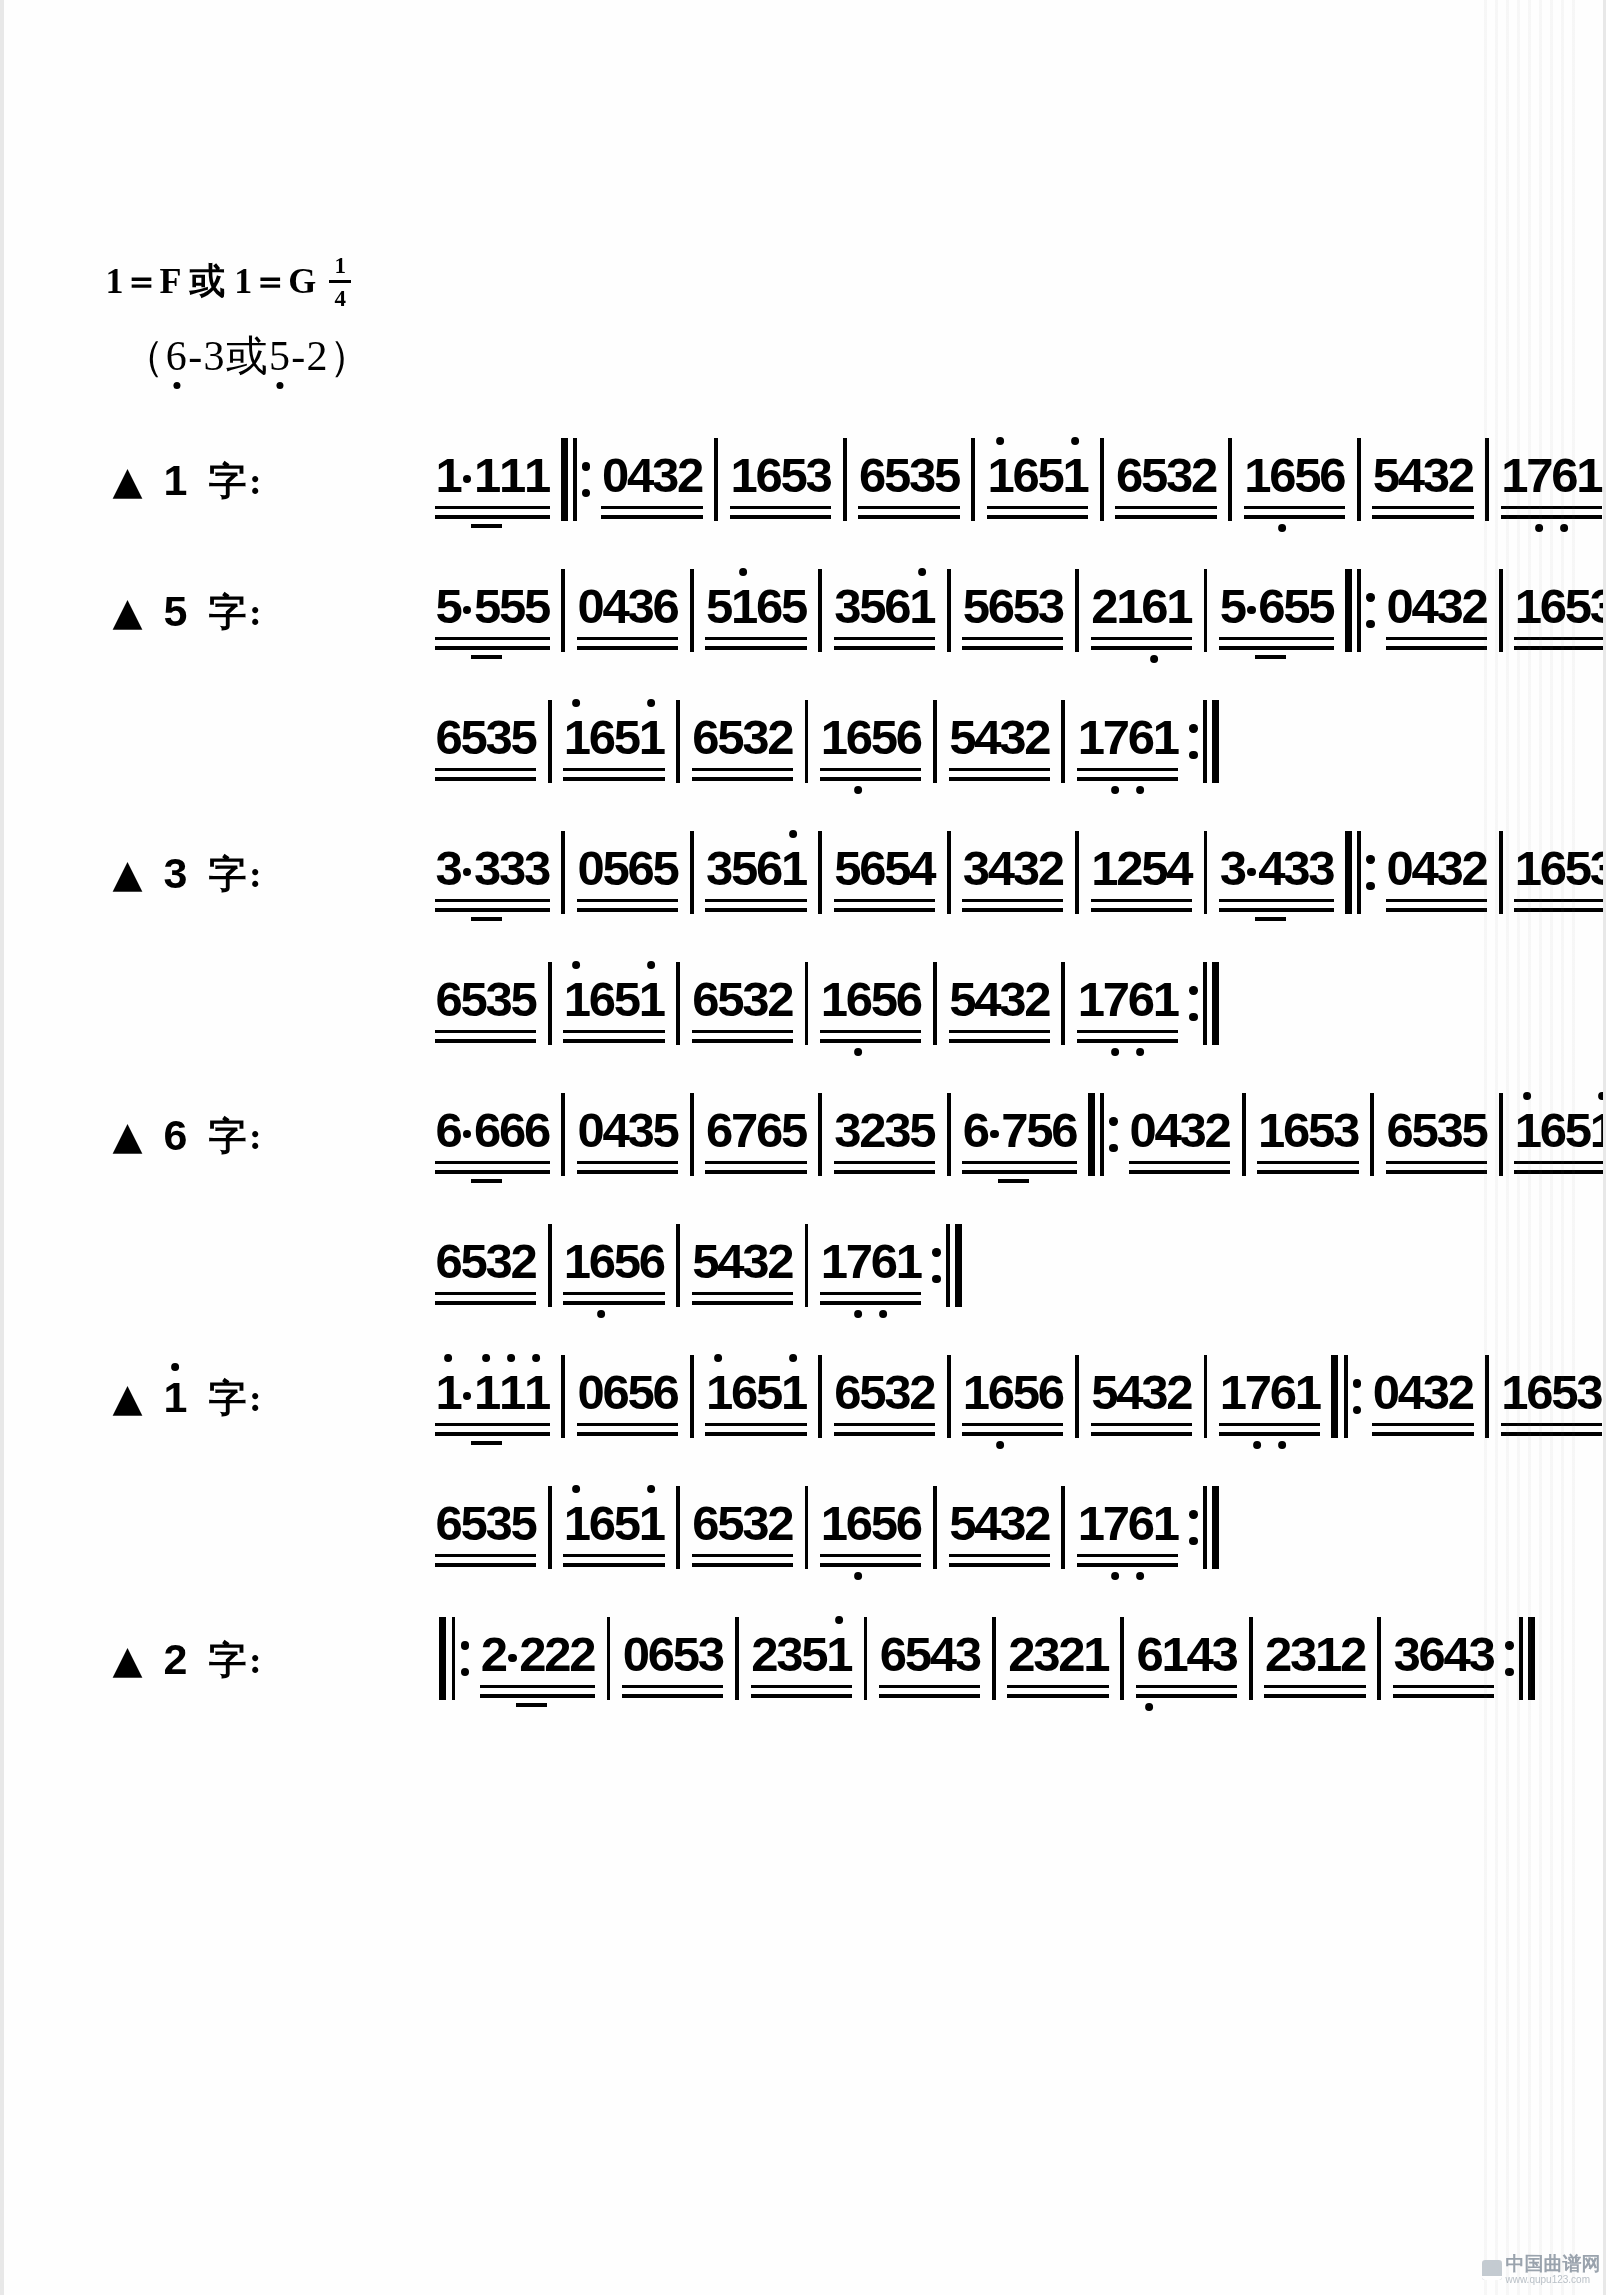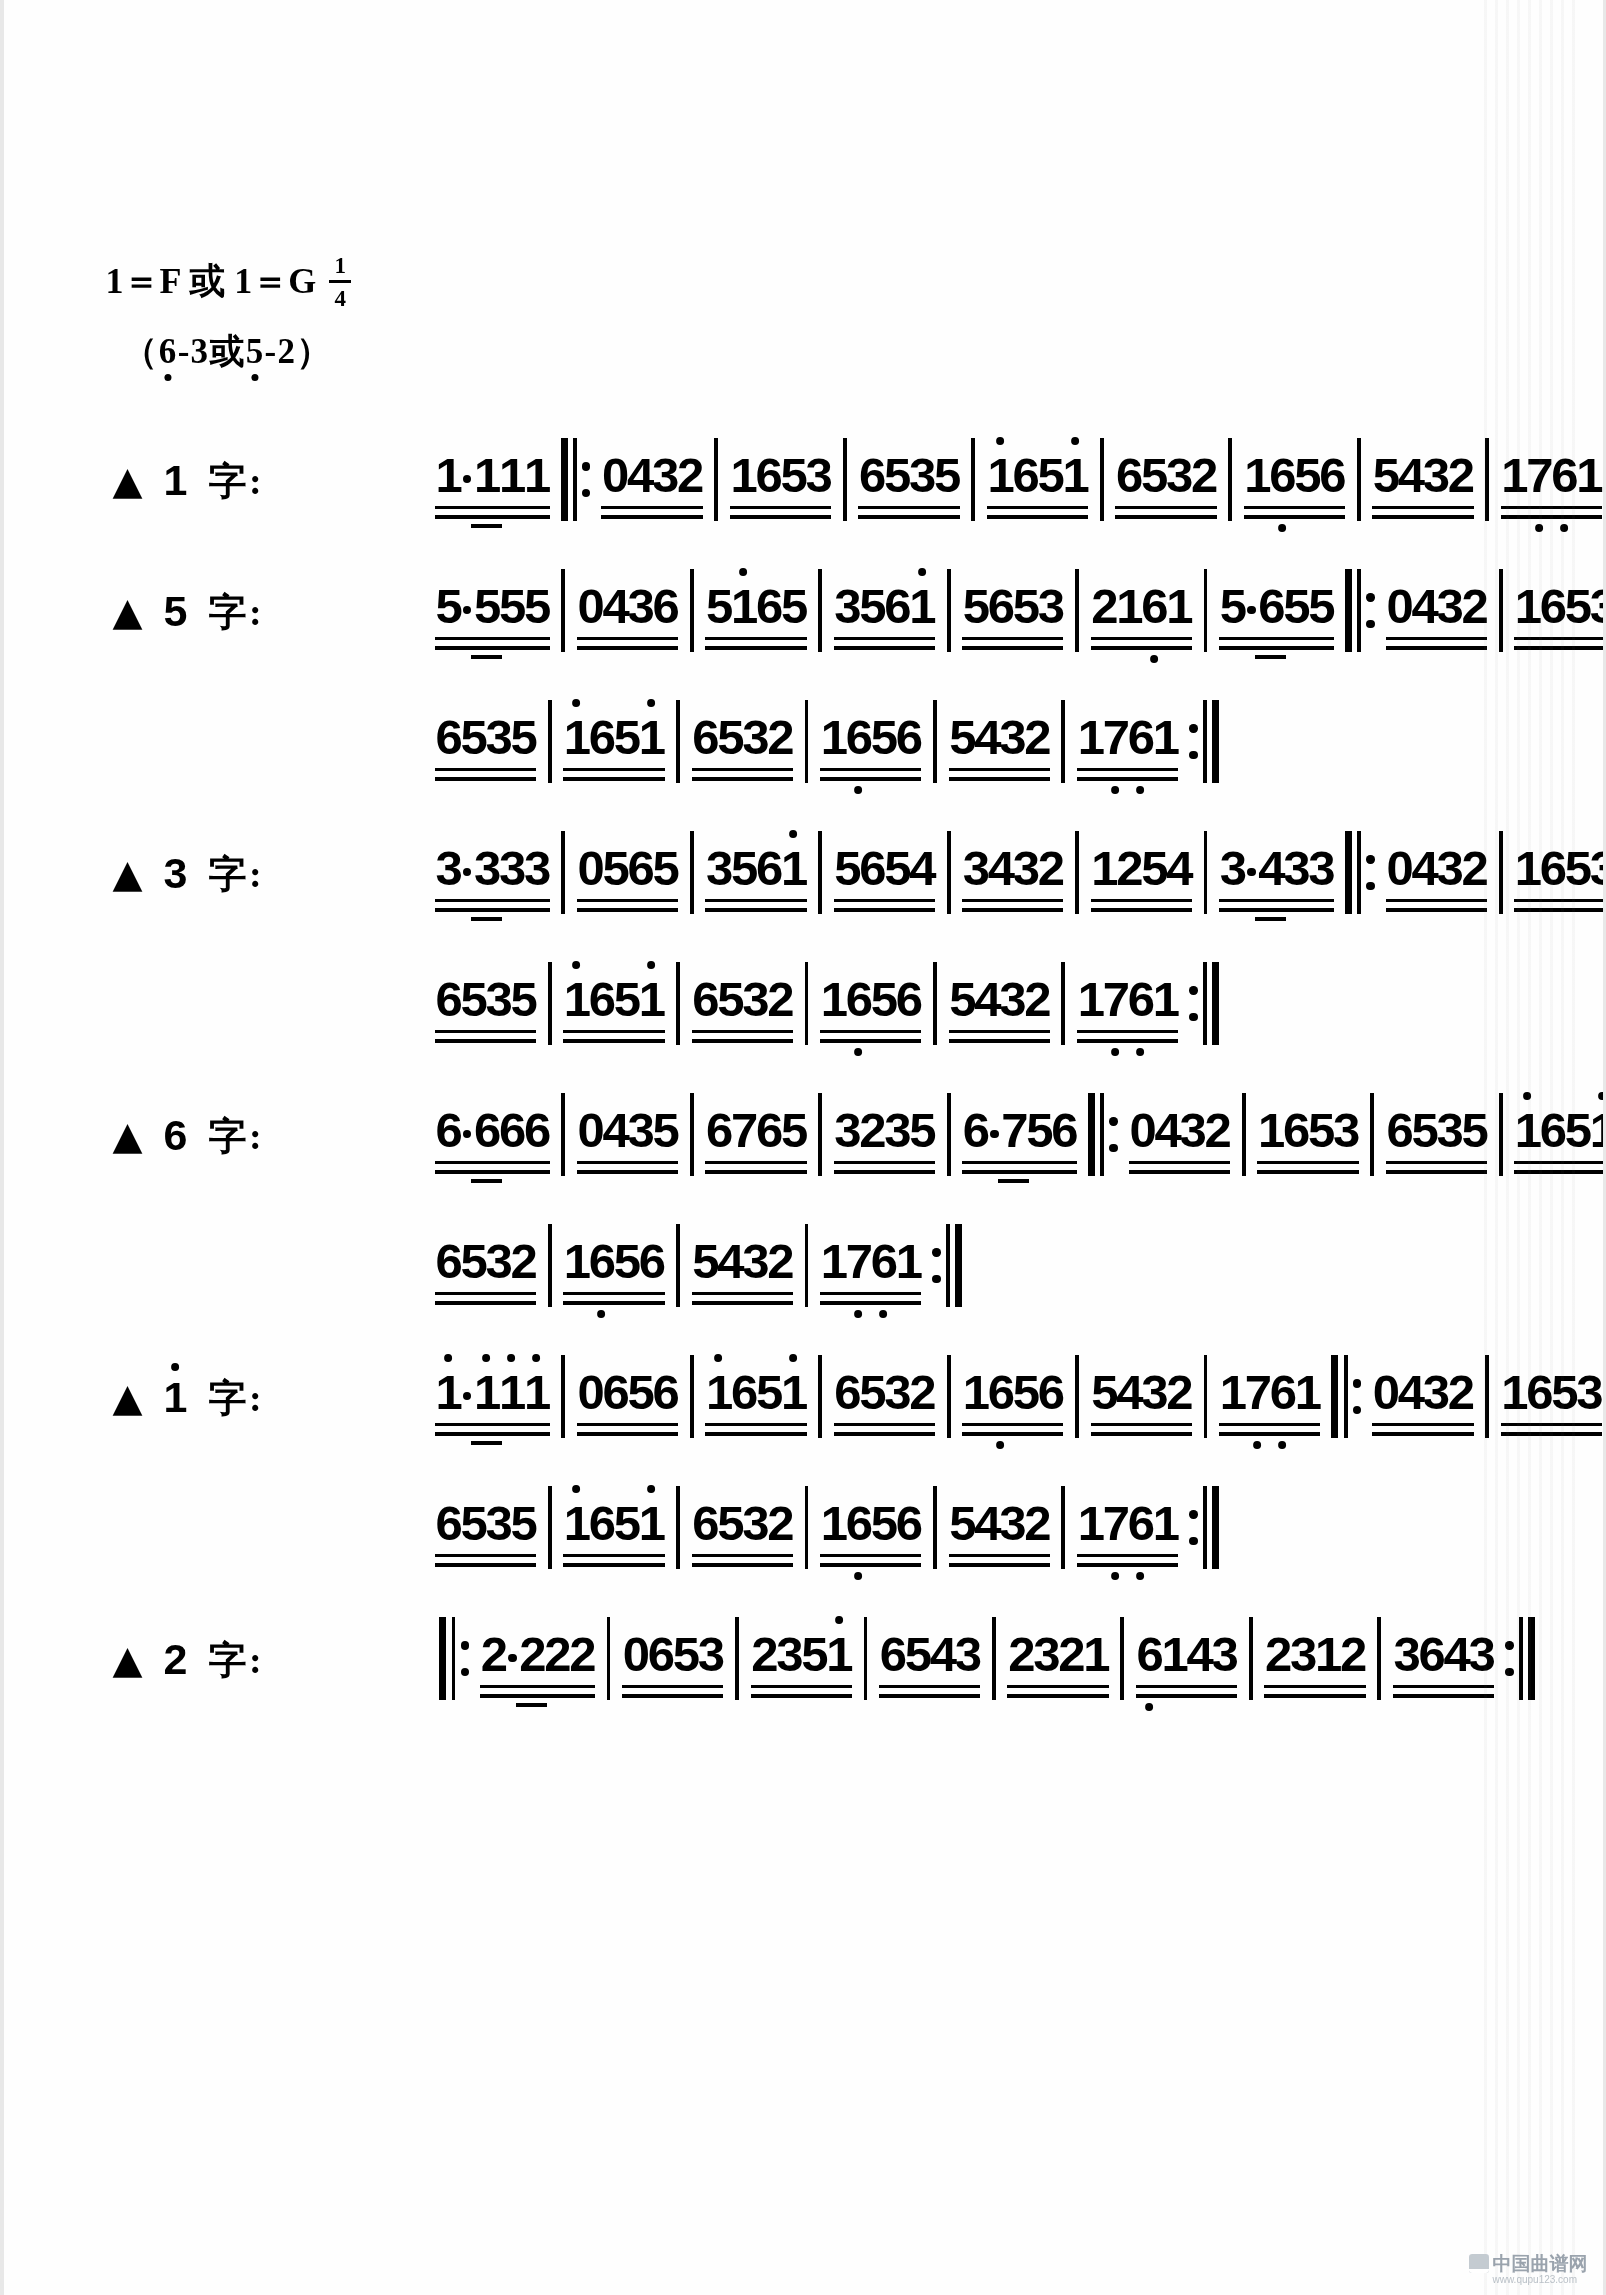--- a/index.html
+++ b/index.html
@@ -6,21 +6,21 @@
   .page{
     position:relative;width:1599px;height:2295px;background:#fefefe;
     font-family:"Liberation Serif",serif;color:#000;overflow:hidden;margin:0 auto;
   }
   
   .keysig{position:absolute;left:102px;top:254px;display:flex;align-items:center;gap:10.4px;
           font-family:"Liberation Serif",serif;font-weight:700;font-size:36px;}
   .frac{display:inline-flex;flex-direction:column;align-items:center;line-height:1;margin-left:2.6px;}
   .frac .ft,.frac .fb{font-size:23px;font-weight:700;}
   .frac-line{width:22px;height:3.2px;background:#000;margin:3.2px 0;}
-  .keynote{position:absolute;left:119px;top:328px;font-weight:700;font-size:35px;letter-spacing:1.3px;}
+  .keynote{position:absolute;left:119px;top:328px;font-weight:400;font-size:42px;letter-spacing:1.3px;}
   .kchar{position:relative;display:inline-block;}
   .kdot{position:absolute;left:50%;bottom:-9px;transform:translateX(-50%);
         width:7.1px;height:7.1px;border-radius:50%;background:#000;}
   .title{position:absolute;top:172px;left:0;right:0;text-align:center;
          font-weight:900;font-size:76px;letter-spacing:10.4px;}
   .subtitle{position:absolute;top:279px;left:0;right:0;text-align:center;
             font-weight:700;font-size:48px;letter-spacing:2.6px;}
   
   #score{position:absolute;top:433px;left:0;right:0;}
   .score-row{position:relative;display:flex;align-items:flex-start;
@@ -41,21 +41,21 @@
   .u{position:absolute;left:1.9px;right:1.9px;height:3.9px;background:#000;}
   .u1{bottom:-8.4px}.u2{bottom:-17.5px}
   .u3{position:absolute;bottom:-27px;left:32%;width:31px;height:3.9px;background:#000;}
   .bar{width:3.9px;height:83px;background:#000;margin:-11.7px 8.4px 0;flex:0 0 auto;}
   .rep{display:flex;gap:5.2px;margin:0 7.8px;flex:0 0 auto;}
   .rbar{width:3.9px;height:83px;background:#000;margin-top:-11.7px;}
   .rbar.thick{width:7.1px;}
   .rdots{display:flex;flex-direction:column;justify-content:center;gap:18px;height:83px;margin-top:-11.7px;}
   .rdots i{width:8.4px;height:8.4px;border-radius:50%;background:#000;}
   
-  .watermark{position:absolute;right:15px;bottom:9px;display:flex;align-items:flex-start;gap:4px;}
+  .watermark{position:absolute;right:2px;bottom:9px;display:flex;align-items:center;gap:4px;}
   .wm-logo{width:19.4px;height:19.4px;border-radius:3.2px;background:#c4cbd1;
            box-shadow:inset 0 -13px 0 -9px #fff,inset 0 -6.5px 0 -4.5px #c4cbd1;}
   .wm-site{font-family:"Liberation Serif",serif;font-weight:700;font-size:19px;color:#9aa3ad;line-height:1.05;}
   .wm-url{font-family:Liberation Sans, sans-serif;font-size:10px;color:#b9c0c7;line-height:1.2;}
   .streaks{position:absolute;top:0;bottom:0;right:22px;width:97px;pointer-events:none;
            background:repeating-linear-gradient(90deg,rgba(110,110,110,0.05) 0 2.6px,transparent 2.6px 11px);}
 </style>
 </head>
 <body>
 

